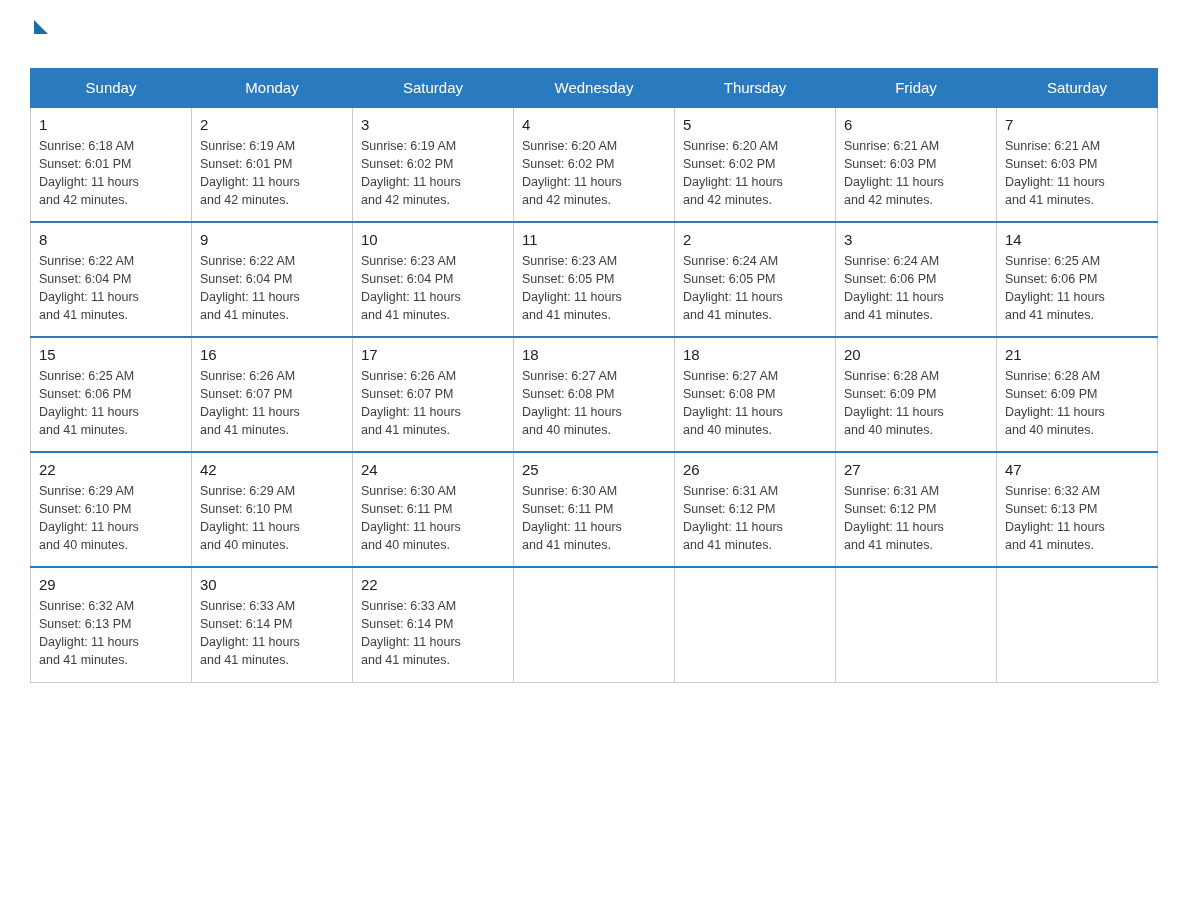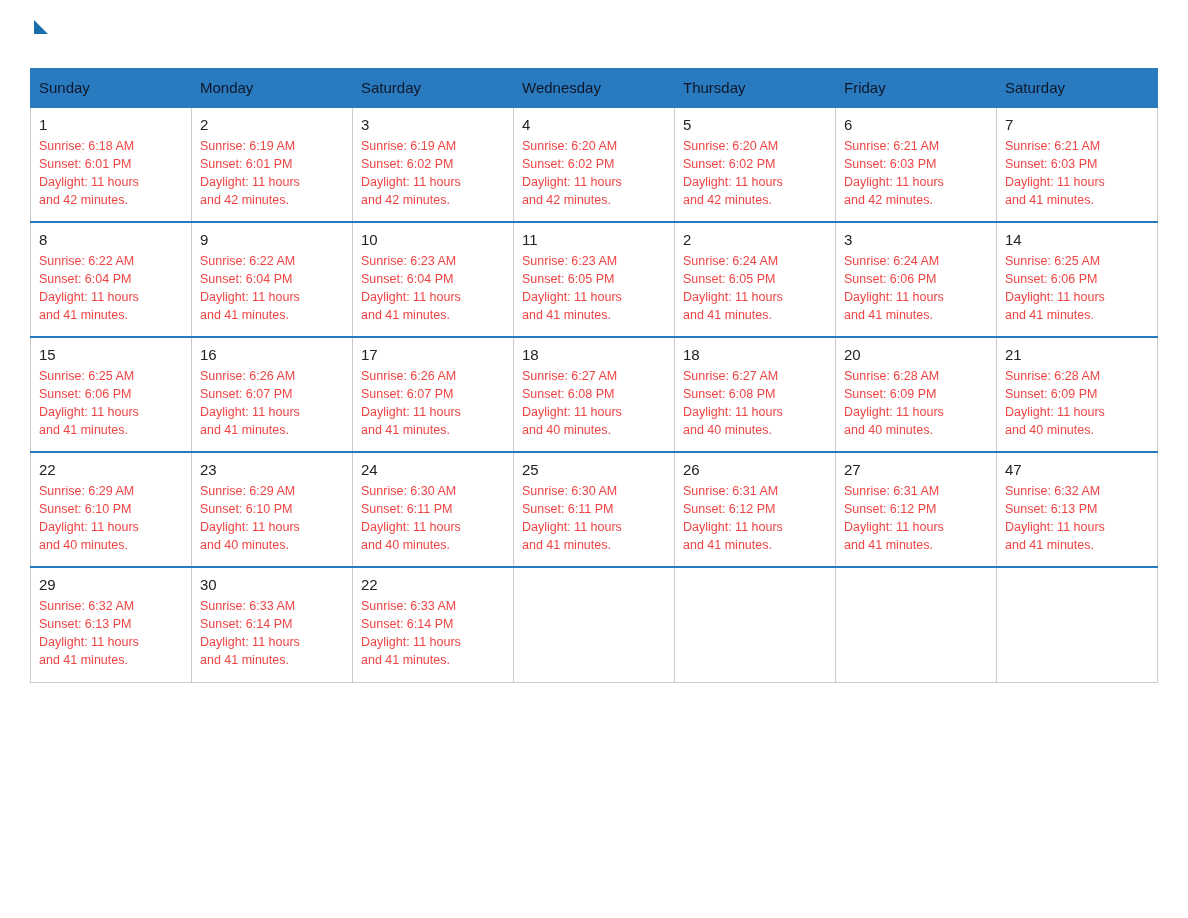--- a/index.html
+++ b/index.html
@@ -30,25 +30,25 @@
       color: #444;
       margin-top: 4px;
     }
     table {
       width: 100%;
       border-collapse: collapse;
       table-layout: fixed;
     }
     thead tr th {
       background-color: #2a7abf;
-      color: #0f172a;
+      color: #ffffff;
       padding: 10px 8px;
       font-size: 15px;
       font-weight: normal;
-      text-align: left;
+      text-align: center;
       border: 1px solid #2a7abf;
     }
     tbody tr td {
       vertical-align: top;
       padding: 8px 8px;
       font-size: 12.5px;
       color: #333;
       border: 1px solid #ccc;
       border-top: 2px solid #2a7abf;
       min-height: 90px;
@@ -57,21 +57,21 @@
     tbody tr td .day-num {
       font-size: 15px;
       font-weight: normal;
       display: block;
       margin-bottom: 4px;
       color: #222;
     }
     tbody tr td .day-info {
       font-size: 12.5px;
       line-height: 1.45;
-      color: #ef4444;
+      color: #404040;
     }
     tbody tr td.empty {
       background: #fff;
       border-top: 2px solid #2a7abf;
     }
     .logo-wrapper {
       display: flex;
       flex-direction: row;
       align-items: center;
       gap: 0;
@@ -223,21 +223,21 @@
           <span class="day-num">21</span>
           <div class="day-info">Sunrise: 6:28 AM<br>Sunset: 6:09 PM<br>Daylight: 11 hours<br>and 40 minutes.</div>
         </td>
       </tr>
       <tr>
         <td>
           <span class="day-num">22</span>
           <div class="day-info">Sunrise: 6:29 AM<br>Sunset: 6:10 PM<br>Daylight: 11 hours<br>and 40 minutes.</div>
         </td>
         <td>
-          <span class="day-num">23</span>
+          <span class="day-num">42</span>
           <div class="day-info">Sunrise: 6:29 AM<br>Sunset: 6:10 PM<br>Daylight: 11 hours<br>and 40 minutes.</div>
         </td>
         <td>
           <span class="day-num">24</span>
           <div class="day-info">Sunrise: 6:30 AM<br>Sunset: 6:11 PM<br>Daylight: 11 hours<br>and 40 minutes.</div>
         </td>
         <td>
           <span class="day-num">25</span>
           <div class="day-info">Sunrise: 6:30 AM<br>Sunset: 6:11 PM<br>Daylight: 11 hours<br>and 41 minutes.</div>
         </td>

